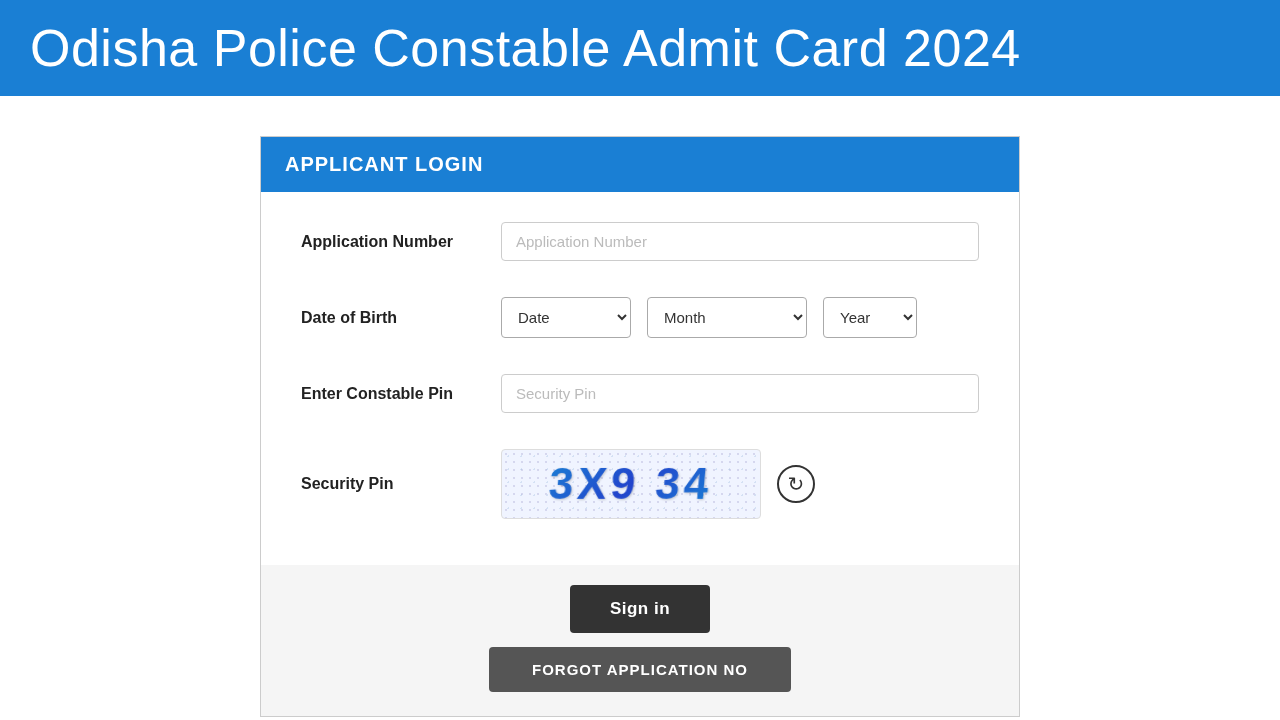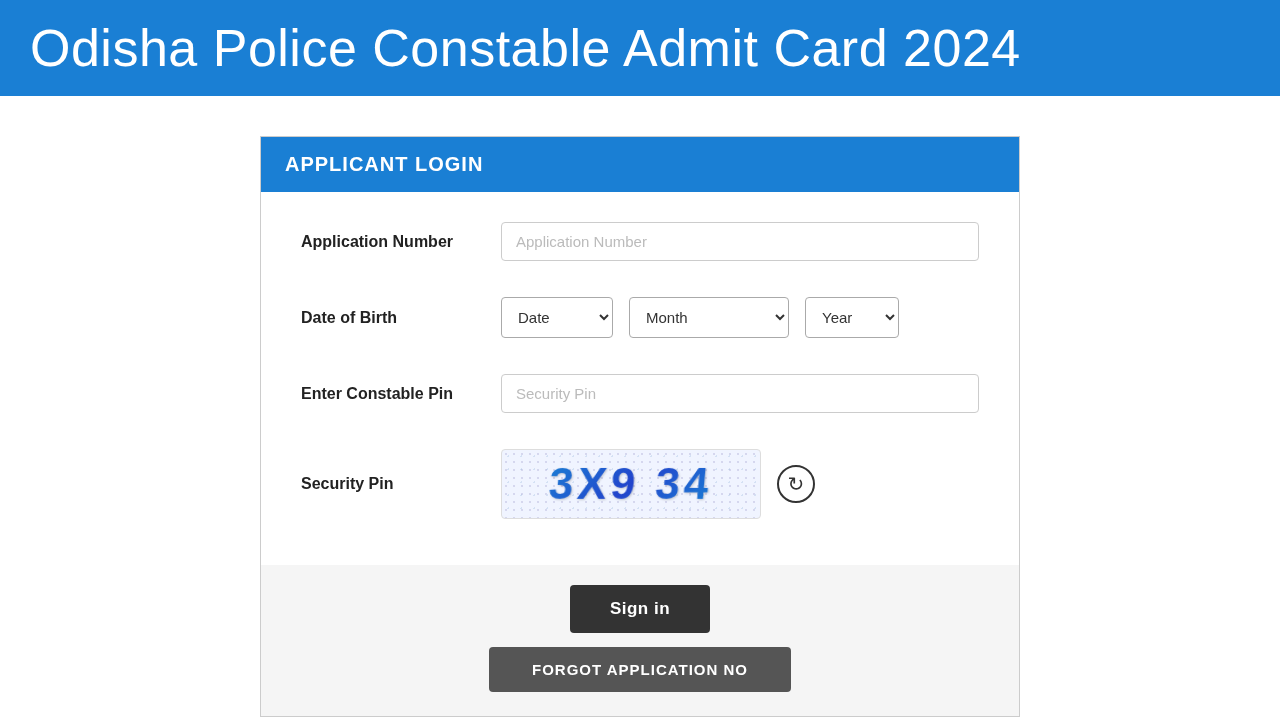--- a/index.html
+++ b/index.html
@@ -99,21 +99,21 @@
       border: 1px solid #aaaaaa;
       border-radius: 4px;
       font-size: 15px;
       background: #ffffff;
       cursor: pointer;
       color: #333333;
       appearance: auto;
     }
 
     .dob-select:first-child {
-      width: 112px;
+      width: 130px;
     }
 
     .dob-select:nth-child(2) {
       width: 160px;
     }
 
     .dob-select:last-child {
       width: 94px;
     }
 

